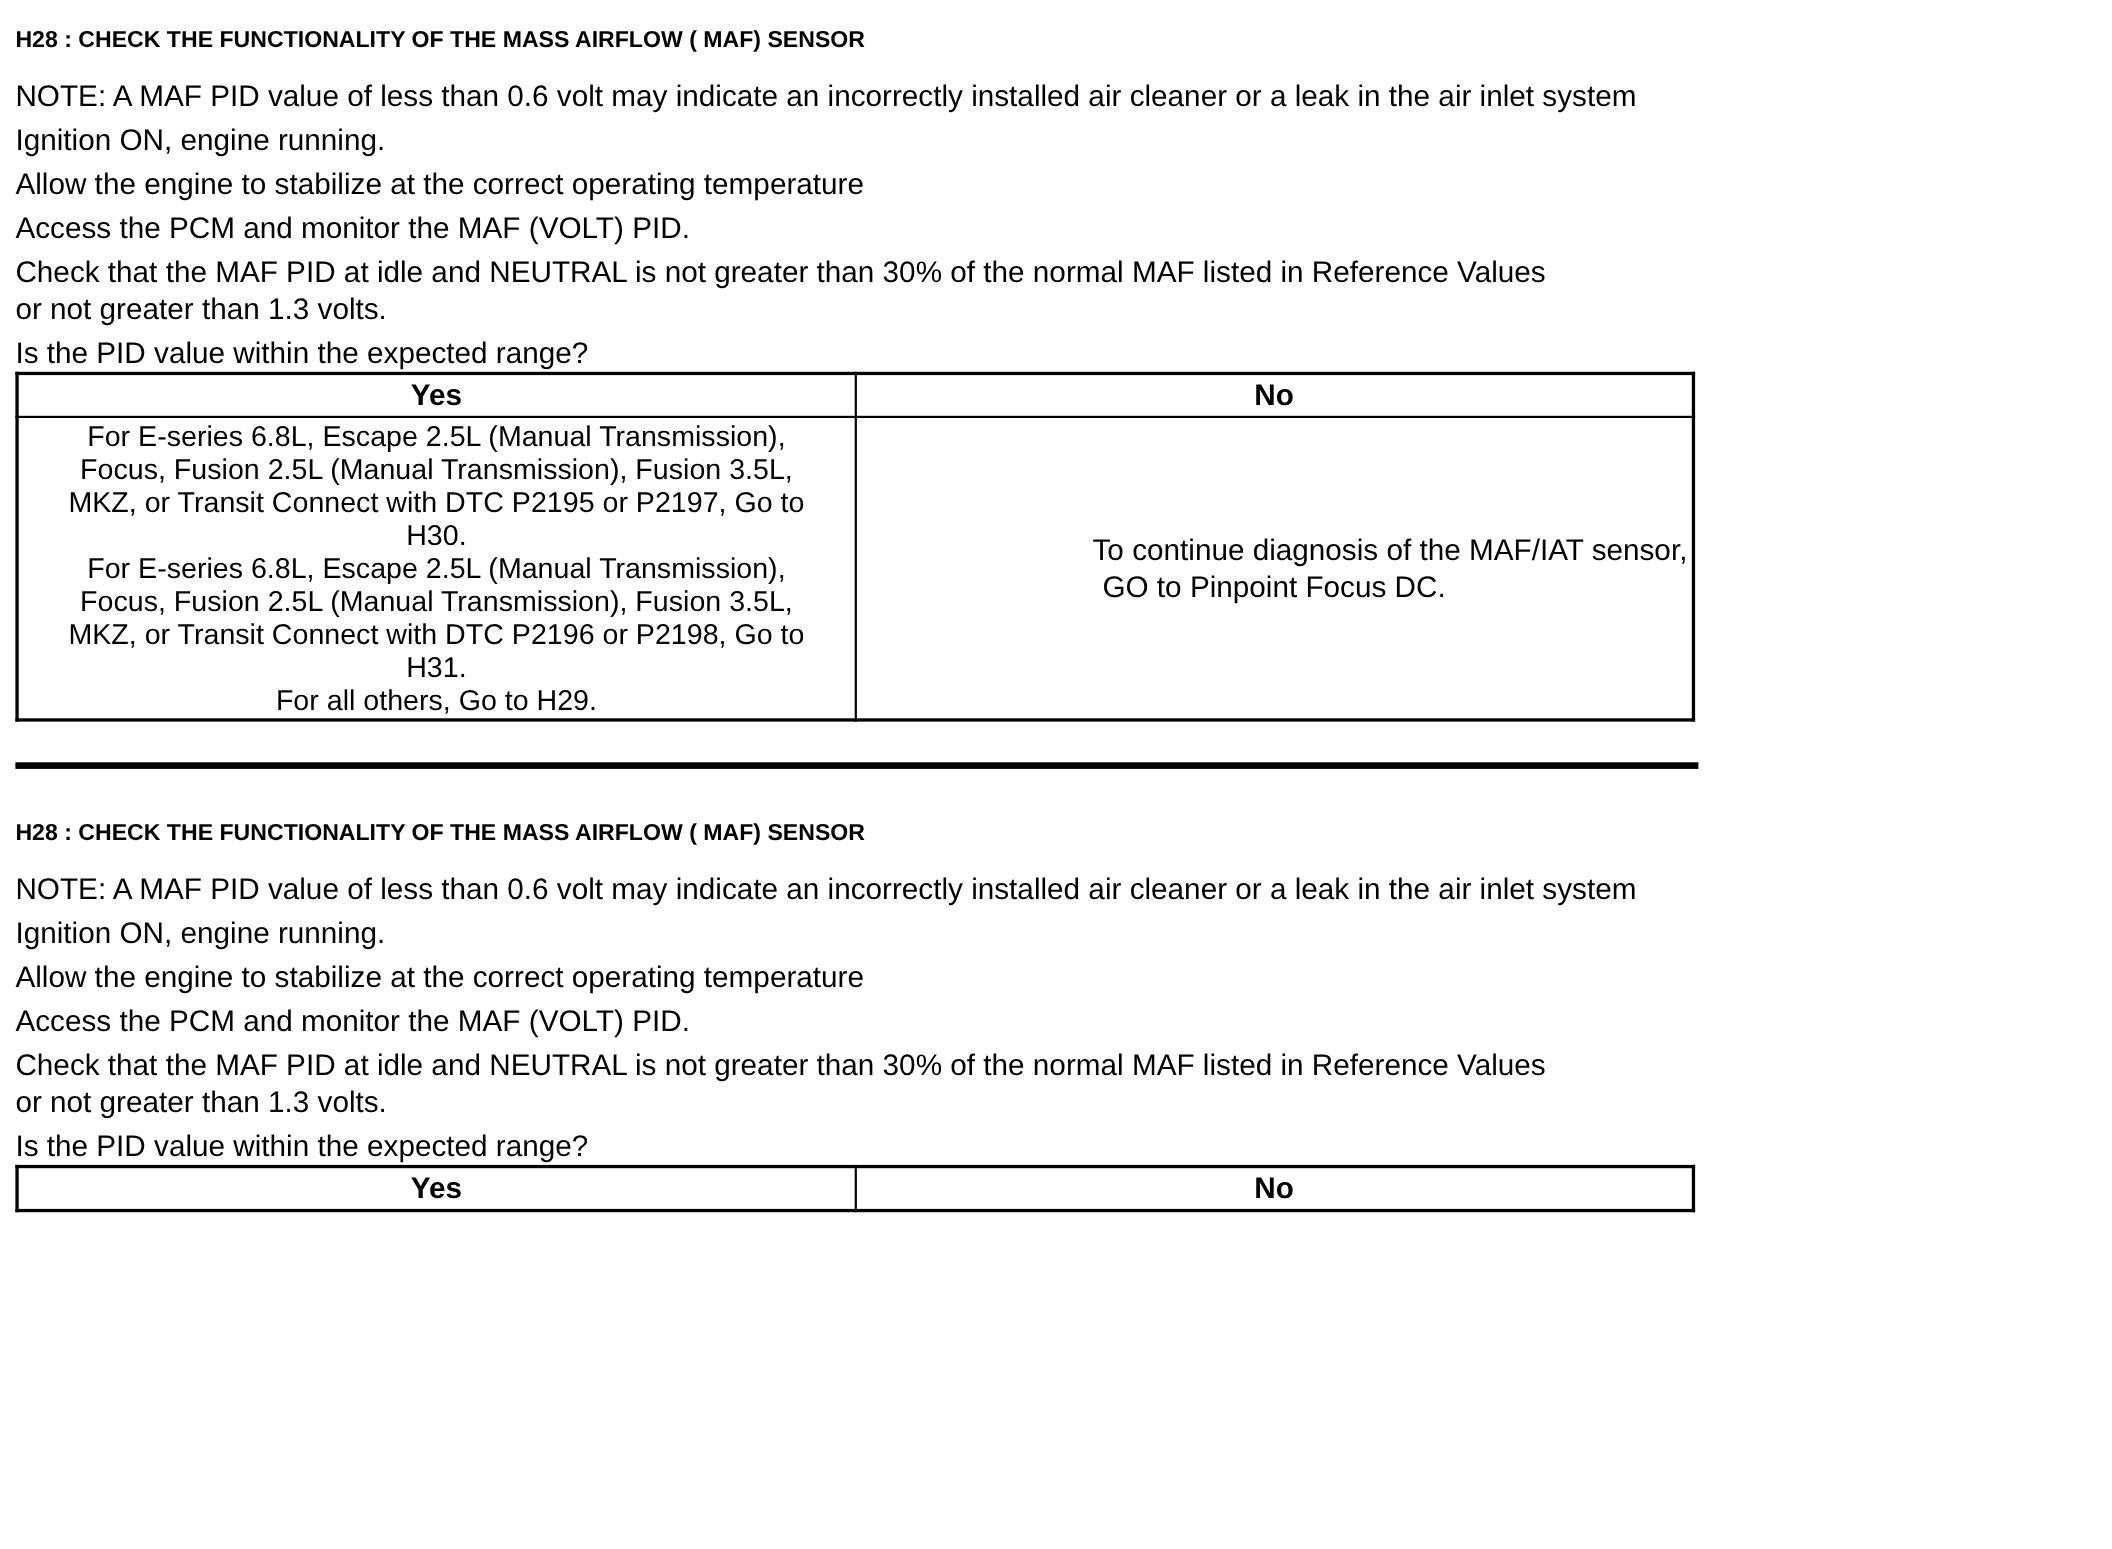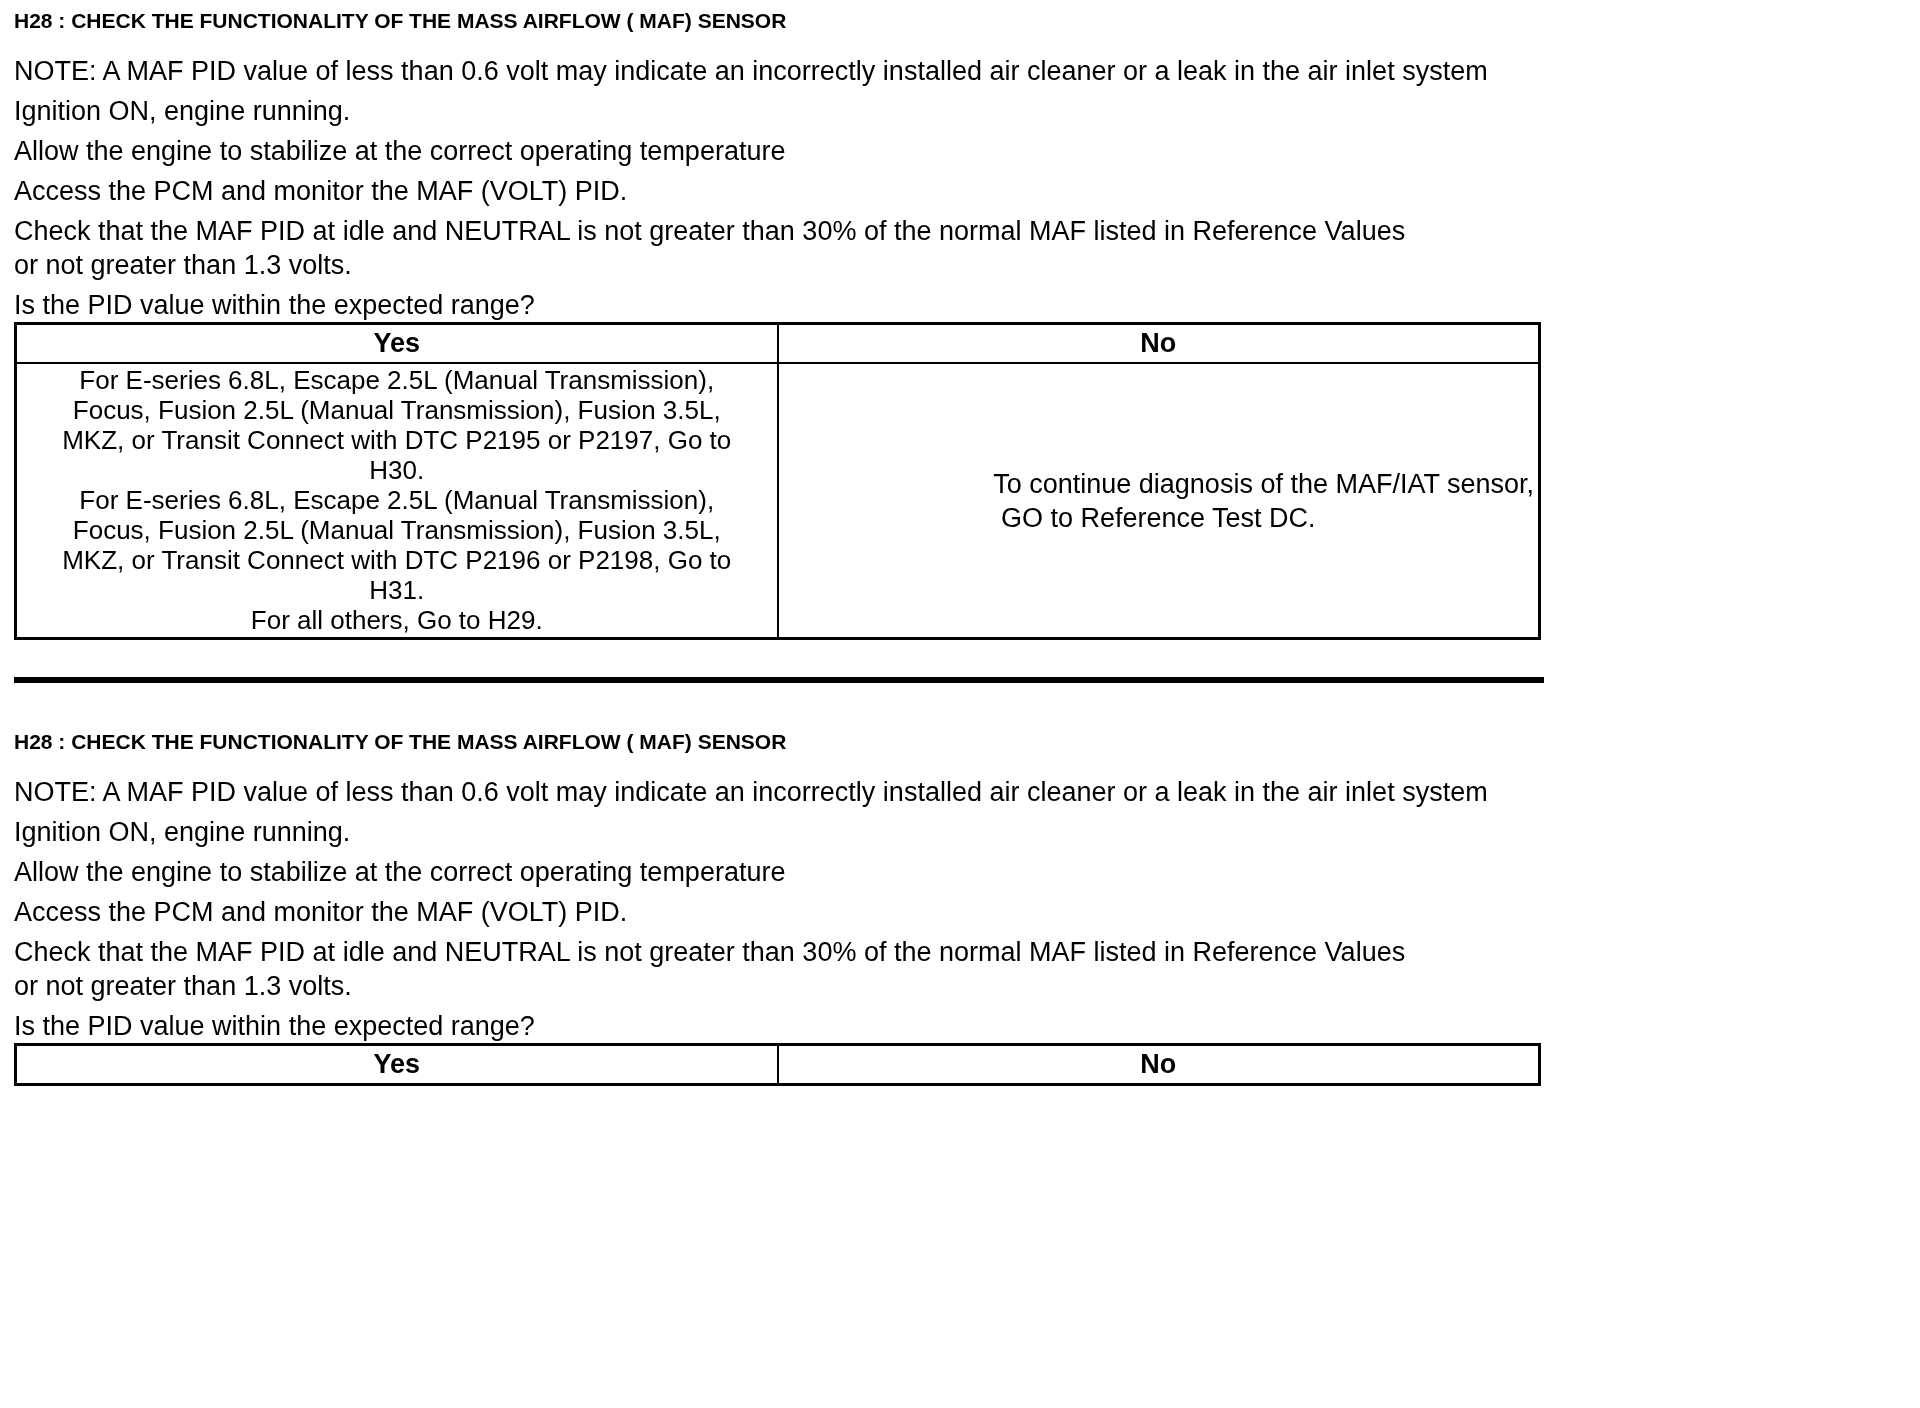--- a/index.html
+++ b/index.html
@@ -13,21 +13,21 @@
   }
   .page {
     width: 1920px;
     height: 1408px;
     padding: 8px 30px 0 14px;
   }
   .section-heading {
     font-size: 21px;
     font-weight: bold;
     line-height: 26px;
-    margin: 0 0 20px 0;
+    margin: 16px 0 20px 0;
     white-space: pre-line;
   }
   .body-line {
     font-size: 27px;
     line-height: 34px;
     margin: 0 0 6px 0;
     white-space: pre-line;
   }
   .question {
     font-size: 27px;
@@ -103,21 +103,21 @@
 Focus, Fusion 2.5L (Manual Transmission), Fusion 3.5L,
 MKZ, or Transit Connect with DTC P2195 or P2197, Go to
 H30.
 For E-series 6.8L, Escape 2.5L (Manual Transmission),
 Focus, Fusion 2.5L (Manual Transmission), Fusion 3.5L,
 MKZ, or Transit Connect with DTC P2196 or P2198, Go to
 H31.
 For all others, Go to H29.</td>
         <td class="no-cell">
           <div class="no-line-1">To continue diagnosis of the MAF/IAT sensor,</div>
-          <div class="no-line-2">GO to Reference Test DC.</div>
+          <div class="no-line-2">GO to Pinpoint Focus DC.</div>
         </td>
       </tr>
     </tbody>
       </table>
   </div>
 
   <hr class="section-divider">
 
   <div class="section second-section">
     <h1 class="section-heading">H28 : CHECK THE FUNCTIONALITY OF THE MASS AIRFLOW ( MAF) SENSOR</h1>

